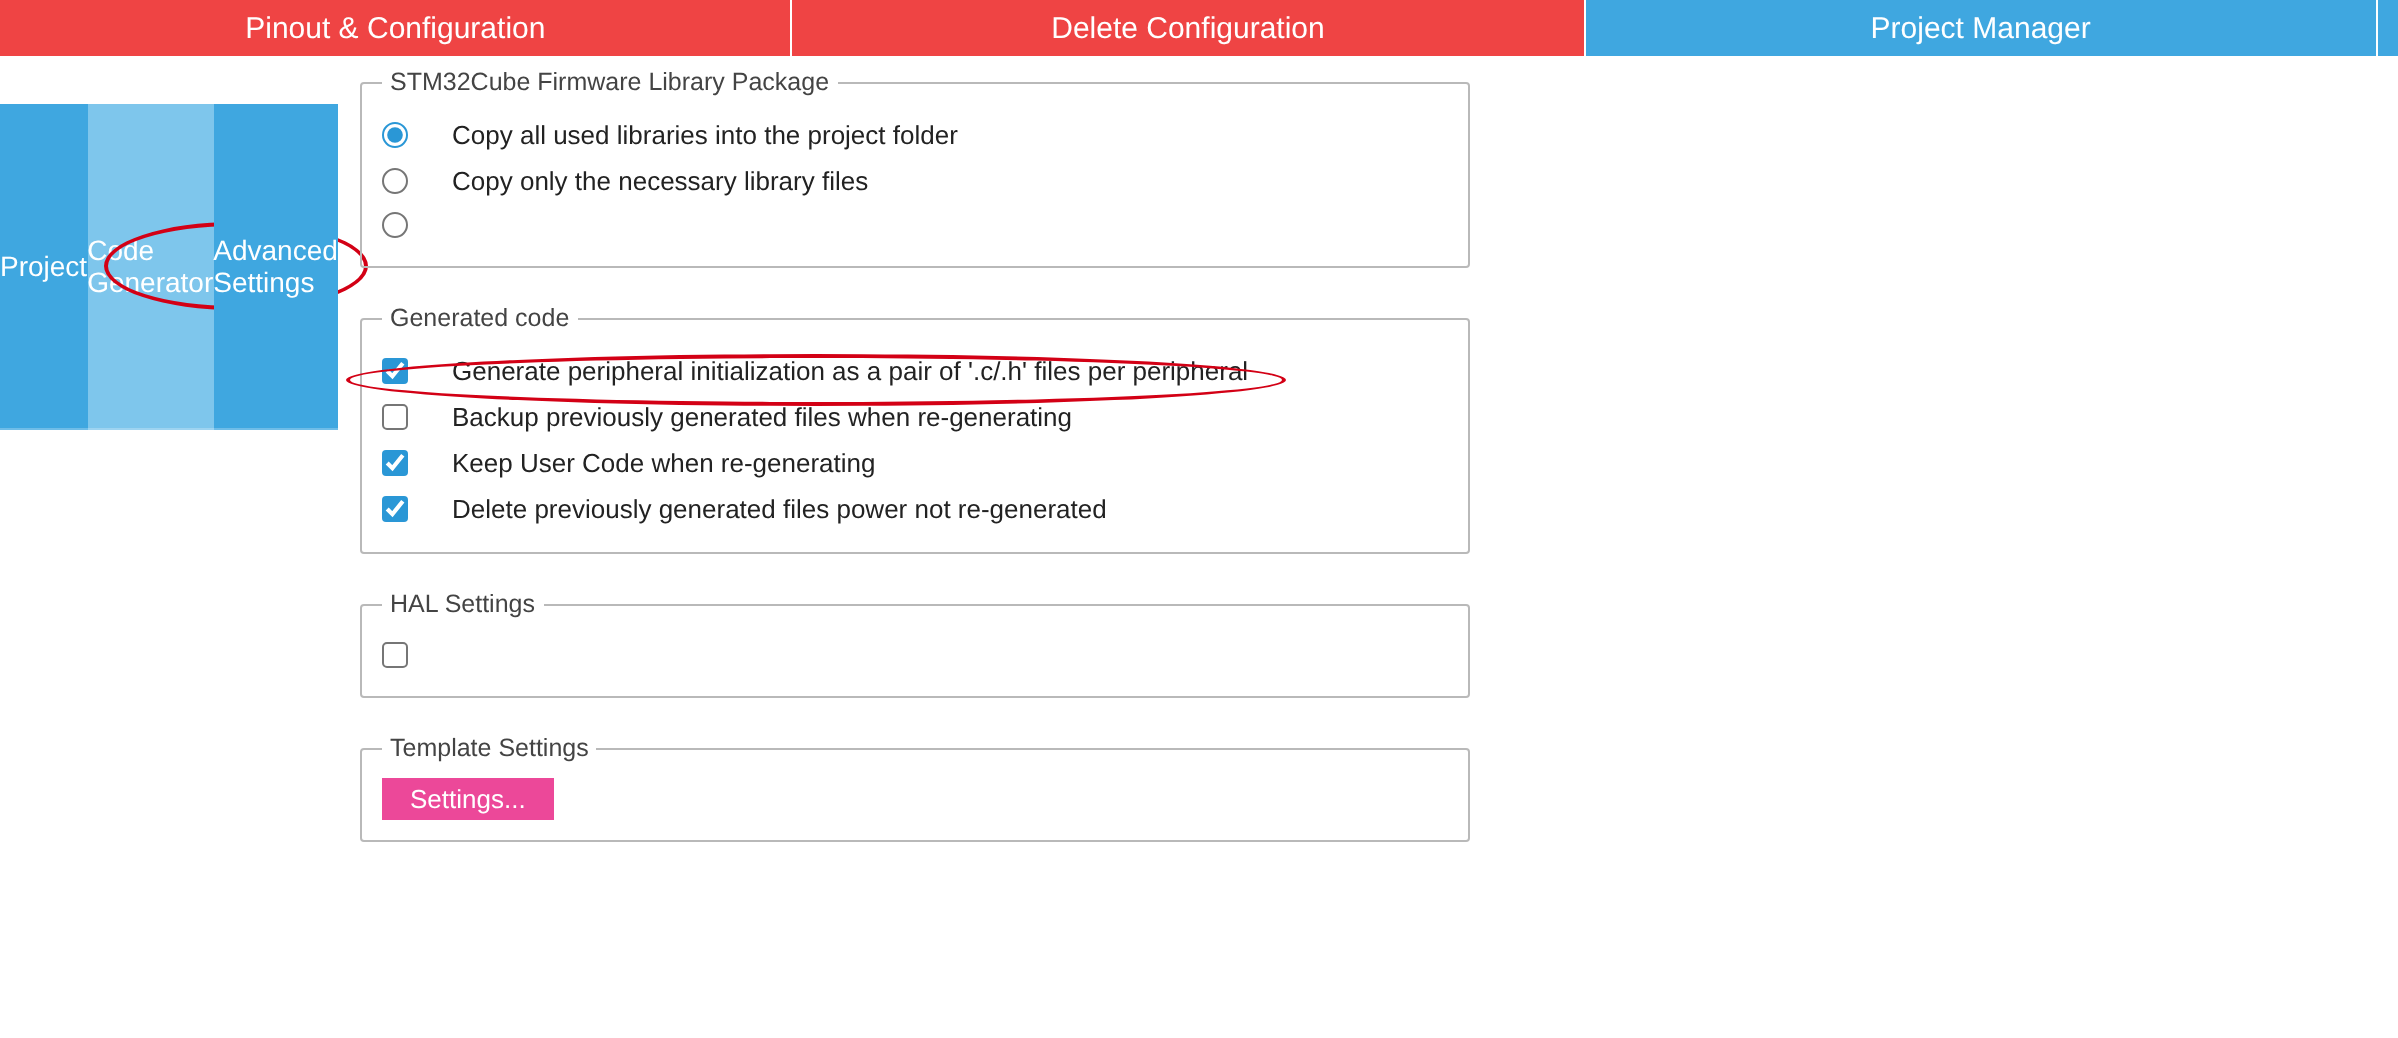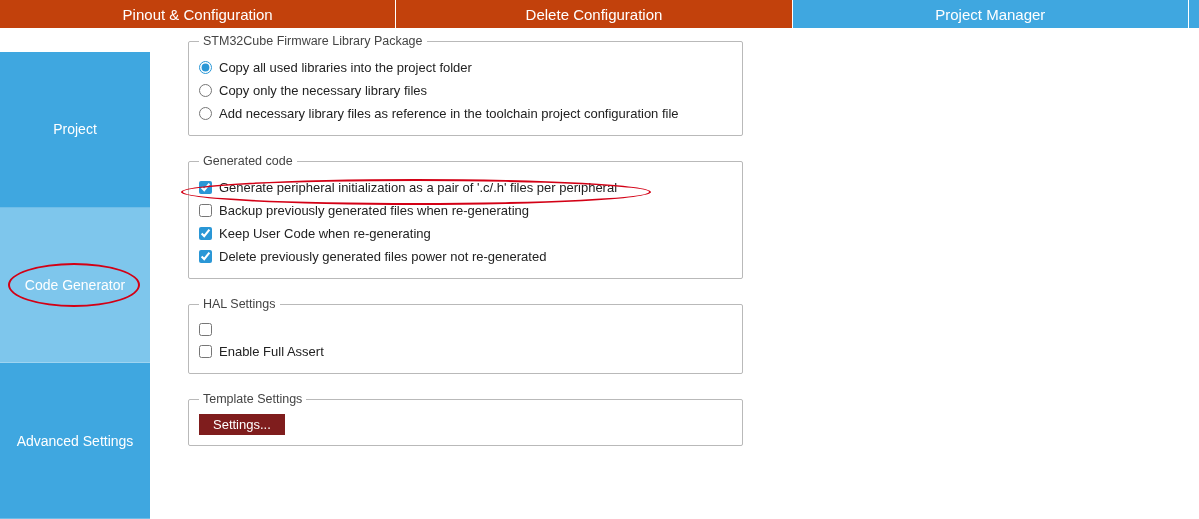--- a/index.html
+++ b/index.html
@@ -23,86 +23,85 @@
     justify-content: center;
     color: #fff;
     font-size: 15px;
     border-right: 1px solid #fff;
     cursor: pointer;
   }
   .tab.active {
     background: #3fa7e0;
   }
   .tab.dark {
-    background: #c2410c;
+    background: #ef4444;
   }
   .tab-stub {
     width: 10px;
     background: #3fa7e0;
   }
   .main {
     display: flex;
     height: calc(100% - 28px);
   }
   .sidebar {
-    width: 150px;
-    display: flex;
-    flex-direction: column;
+    width: 166px;
+    display: flex;
+    flex-direction: row;
     margin-top: 24px;
   }
   .side-item {
     height: 163px;
     display: flex;
     align-items: center;
     justify-content: center;
     color: #fff;
     font-size: 14px;
     cursor: pointer;
     position: relative;
     border-bottom: 1px solid rgba(255,255,255,0.25);
   }
   .side-project { background: #3fa7e0; }
   .side-code { background: #7ec6ec; }
   .side-adv { background: #3fa7e0; }
   .content {
     flex: 1;
     padding: 6px 29px 10px 14px;
     position: relative;
-    margin-left: 24px;
   }
   fieldset {
     border: 1px solid #b9b9b9;
     border-radius: 2px;
     margin-bottom: 18px;
     padding: 8px 10px 10px 10px;
     width: 555px;
     position: relative;
   }
   legend {
     color: #444;
     font-size: 12.5px;
     padding: 0 4px;
   }
   .opt-row {
     display: flex;
     align-items: center;
-    gap: 7px;
+    gap: 22px;
     padding: 4px 0;
     color: #222;
   }
   input[type=radio] { accent-color: #2a97d6; width:13px; height:13px; margin:0; }
   input[type=checkbox] { accent-color: #2a97d6; width:13px; height:13px; margin:0; }
   .template-row {
     display: flex;
     align-items: center;
     justify-content: space-between;
     color: #777;
   }
   .settings-btn {
-    background: #7f1d1d;
+    background: #ec4899;
     color: #fff;
     border: none;
     padding: 3px 14px;
     font-size: 13px;
     cursor: pointer;
     text-align: right;
   }
   
   .ellipse {
     position: absolute;
@@ -152,21 +151,20 @@
       <label class="opt-row">
         <input type="radio" name="fw" checked="" style="">
         <span>Copy all used libraries into the project folder</span>
       </label>
       <label class="opt-row">
         <input type="radio" name="fw" style="">
         <span>Copy only the necessary library files</span>
       </label>
       <label class="opt-row">
         <input type="radio" name="fw" style="">
-        <span>Add necessary library files as reference in the toolchain project configuration file</span>
       </label>
     </fieldset>
 
     <fieldset class="fs-generated">
       <legend>Generated code</legend>
       <div class="ellipse ellipse-gen"></div>
       <label class="opt-row">
         <input type="checkbox" checked="" style="">
         <span>Generate peripheral initialization as a pair of '.c/.h' files per peripheral</span>
       </label>
@@ -181,24 +179,20 @@
       <label class="opt-row">
         <input type="checkbox" checked="" style="">
         <span>Delete previously generated files power not re-generated</span>
       </label>
     </fieldset>
 
     <fieldset>
       <legend>HAL Settings</legend>
       <label class="opt-row">
         <input type="checkbox" style="">
-      </label>
-      <label class="opt-row">
-        <input type="checkbox" style="">
-        <span>Enable Full Assert</span>
       </label>
     </fieldset>
 
     <fieldset>
       <legend>Template Settings</legend>
       <div class="template-row">
         <button class="settings-btn">Settings...</button>
       </div>
     </fieldset>
 

